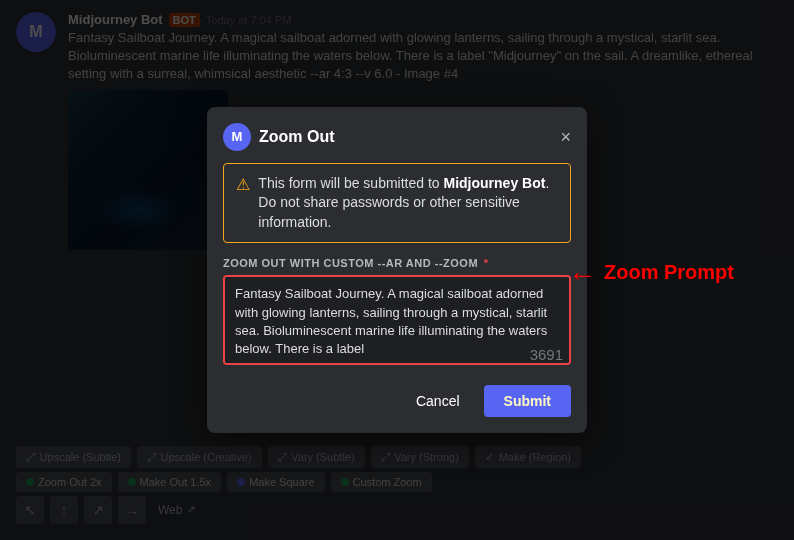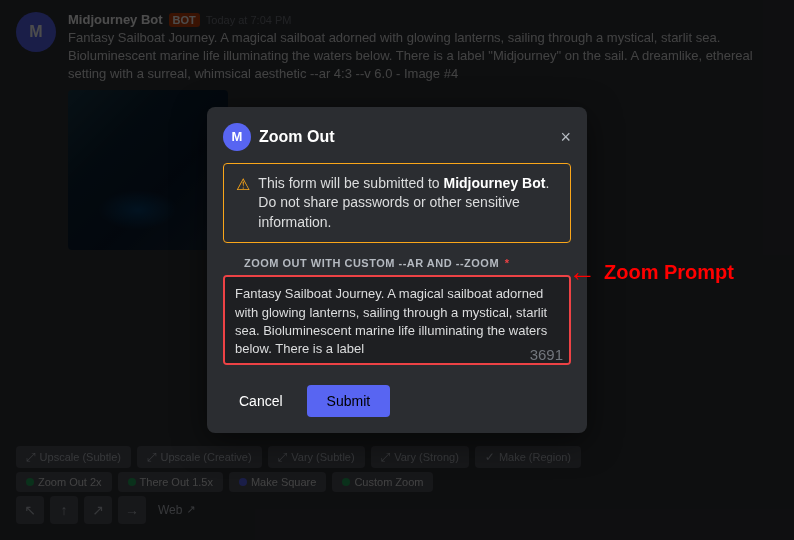--- a/index.html
+++ b/index.html
@@ -271,21 +271,20 @@
       color: #ffffff;
     }
 
     .field-label {
       color: #b5bac1;
       font-size: 11px;
       font-weight: 700;
       text-transform: uppercase;
       letter-spacing: 0.5px;
       margin-bottom: 6px;
-      margin-left: 21px;
     }
 
     .field-label .required {
       color: #ed4245;
       margin-left: 2px;
     }
 
     .textarea-wrap {
       position: relative;
       margin-bottom: 16px;
@@ -309,40 +308,41 @@
     .char-count {
       position: absolute;
       bottom: 6px;
       right: 8px;
       color: #72767d;
       font-size: 15px;
     }
 
     .modal-footer {
       display: flex;
+      justify-content: flex-end;
       gap: 8px;
     }
 
     .btn-cancel {
       background: transparent;
       border: none;
       color: #ffffff;
       font-size: 14px;
       font-weight: 500;
       cursor: pointer;
       padding: 8px 16px;
       border-radius: 4px;
     }
 
     .btn-submit {
       background: #5865f2;
       border: none;
-      color: #000000;
+      color: #fef9c3;
       font-size: 14px;
-      font-weight: 400;
+      font-weight: 700;
       cursor: pointer;
       padding: 8px 20px;
       border-radius: 4px;
     }
 
     
     .annotation-wrap {
       position: absolute;
       right: 60px;
       top: 258px;
@@ -406,21 +406,21 @@
     <button class="action-btn gray-icon">
       <span class="icon-arrows">✓</span>
       <span>Make (Region)</span>
     </button>
   </div>
   <div class="button-row">
     <button class="action-btn green-dot">
       <span>Zoom Out 2x</span>
     </button>
     <button class="action-btn green-dot">
-      <span>There Out 1.5x</span>
+      <span>Make Out 1.5x</span>
     </button>
     <button class="action-btn blue-dot">
       <span>Make Square</span>
     </button>
     <button class="action-btn green-dot">
       <span>Custom Zoom</span>
     </button>
   </div>
   <div class="button-row">
     <button class="small-icon-btn">↖</button>

